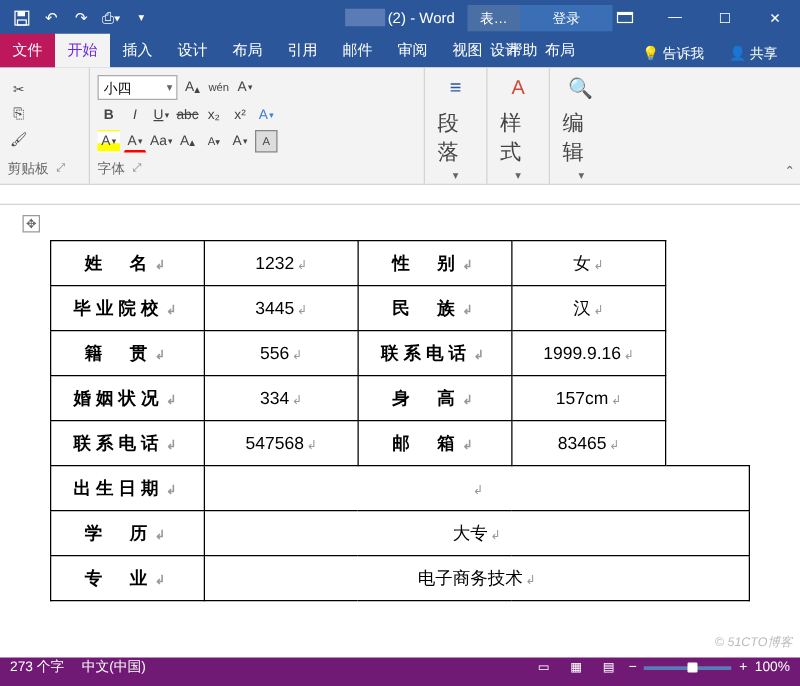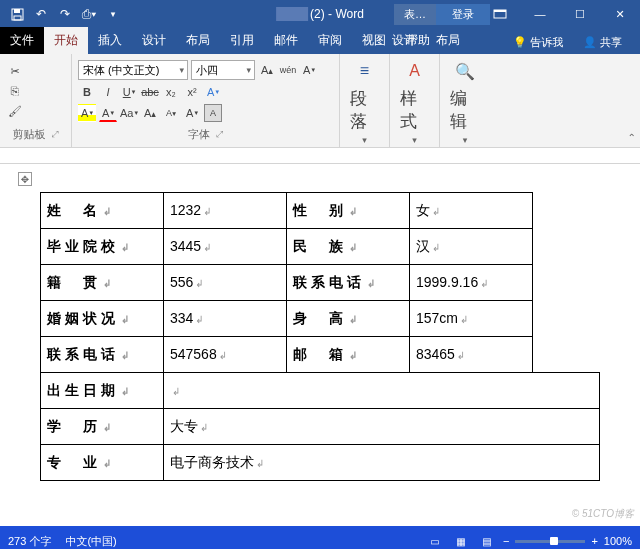--- a/index.html
+++ b/index.html
@@ -4,58 +4,58 @@
 <style>
 *{box-sizing:border-box;margin:0;padding:0;font-family:"Microsoft YaHei","SimSun",sans-serif}
 body{width:640px;height:549px;background:#fff;overflow:hidden;position:relative}
 .titlebar{height:28px;background:#2b579a;color:#fff;display:flex;align-items:center;font-size:11px;position:relative}
 .qat{display:flex;align-items:center;gap:2px;padding-left:6px}
 .qat-btn{width:22px;height:22px;display:flex;align-items:center;justify-content:center;color:#fff;font-size:12px}
 .title-text{position:absolute;left:50%;transform:translateX(-50%);font-size:12px}
 .title-obscured{background:#5a7bb5;width:32px;height:14px;display:inline-block;vertical-align:middle;margin-right:2px}
 .ttools{position:absolute;right:150px;display:flex;align-items:center;gap:0}
 .ttools-label{background:#4a6fa5;padding:3px 10px;font-size:11px}
-.login-btn{background:#3b6fb5;padding:3px 16px;font-size:11px}
+.login-btn{background:#3b6fb5;padding:3px 26px;font-size:11px}
 .winbtns{position:absolute;right:0;display:flex}
 .winbtn{width:40px;height:28px;display:flex;align-items:center;justify-content:center;color:#fff;font-size:11px}
 .ribbon-tabs{height:26px;background:#2b579a;display:flex;align-items:flex-end;font-size:12px;color:#fff;position:relative}
 .rtab{padding:5px 10px;cursor:pointer}
-.rtab.file{background:#000000}
-.rtab.active{background:#f3f3f3;color:#7f1d1d}
+.rtab.file{background:#be185d}
+.rtab.active{background:#f3f3f3;color:#6d28d9}
 .rtab-tools{position:absolute;right:170px;display:flex}
 .rtab-help{position:absolute;right:0;display:flex;align-items:center;gap:4px;padding-right:10px}
 .help-item{display:flex;align-items:center;gap:3px;padding:4px 8px;font-size:11px}
 .ribbon{height:94px;background:#f3f3f3;border-bottom:1px solid #d4d4d4;display:flex;position:relative}
 .rgroup{border-right:1px solid #d4d4d4;display:flex;flex-direction:column;padding:3px 6px}
 .rgroup-body{flex:1;display:flex;align-items:center;gap:4px}
-.rgroup-label{font-size:11px;color:#666;text-align:center;padding:2px 0;display:flex;justify-content:center;align-items:center;gap:6px}
+.rgroup-label{font-size:11px;color:#666;text-align:center;padding:2px 0;display:flex;align-items:center;gap:6px}
 .rgroup-label .dlg{font-size:9px;color:#888}
 .clip-col{display:flex;flex-direction:column;align-items:center;gap:2px}
 .paste-icon{width:32px;height:34px;background:linear-gradient(#f9d978,#e8b548);border:1px solid #c89530;border-radius:3px;position:relative}
 .paste-icon::after{content:"";position:absolute;top:4px;left:5px;width:20px;height:24px;background:#fff;border:1px solid #aaa}
 .font-col{display:flex;flex-direction:column;gap:3px}
 .font-row{display:flex;align-items:center;gap:3px}
 .combo{height:20px;border:1px solid #ababab;background:#fff;font-size:11px;display:flex;align-items:center;padding:0 4px;position:relative}
 .combo::after{content:"▾";position:absolute;right:3px;font-size:9px;color:#666}
 .fname{width:110px}
 .fsize{width:64px}
 .fbtn{width:18px;height:18px;display:flex;align-items:center;justify-content:center;font-size:11px;color:#444;border:1px solid transparent}
 .fbtn.drop::after{content:"▾";font-size:7px;margin-left:1px}
 .vgroup{display:flex;flex-direction:column;align-items:center;gap:2px;padding:0 4px}
 .vgroup-icon{width:28px;height:28px;display:flex;align-items:center;justify-content:center;font-size:16px;color:#2b579a}
 .vgroup-label{font-size:17px;color:#444}
 .collapse{position:absolute;right:4px;bottom:4px;font-size:10px;color:#666}
 .ruler{height:16px;background:#fff;border-bottom:1px solid #d4d4d4}
 .doc-area{background:#fff;height:360px;overflow:auto;position:relative;padding:20px 30px}
 .move-handle{position:absolute;left:18px;top:8px;width:14px;height:14px;border:1px solid #999;display:flex;align-items:center;justify-content:center;font-size:10px;color:#666;background:#fff}
 .doc-table{border-collapse:collapse;width:560px;margin-left:10px;margin-top:8px}
-.doc-table td{border:1px solid #000;padding:8px 6px;font-size:14px;text-align:left;height:36px;font-family:"SimSun",serif;position:relative}
+.doc-table td{border:1px solid #000;padding:8px 6px;font-size:14px;text-align:center;height:36px;font-family:"SimSun",serif;position:relative}
 .doc-table td.label{font-weight:bold;letter-spacing:4px}
 .pmark{color:#999;font-size:10px;padding-left:2px}
-.statusbar{height:23px;background:#1d4ed8;color:#fff;display:flex;align-items:flex-end;font-size:11px;padding:0 8px;position:absolute;bottom:0;width:100%}
+.statusbar{height:23px;background:#701a75;color:#fff;display:flex;align-items:flex-start;font-size:11px;padding:0 8px;position:absolute;bottom:0;width:100%}
 .status-left{display:flex;gap:14px}
 .status-right{position:absolute;right:8px;display:flex;align-items:center;gap:6px}
 .viewbtn{width:20px;height:16px;display:flex;align-items:center;justify-content:center;color:#fff;font-size:10px}
 .slider{width:70px;height:3px;background:#5a7bb5;position:relative}
 .slider::after{content:"";position:absolute;left:50%;top:-3px;width:8px;height:8px;background:#fff;border-radius:1px}
 .watermark{position:absolute;right:6px;bottom:28px;font-size:10px;color:#bbb;font-style:italic}
 svg{display:block}
 </style>
 </head>
 <body>
@@ -130,21 +130,20 @@
     </div>
     <div class="rgroup-label">
         <span>剪贴板</span>
         <span class="dlg">⤢</span>
       </div>
   </div>
   <div class="rgroup" style="width:268px">
     <div class="rgroup-body">
       <div class="font-col">
         <div class="font-row">
-          <div class="combo fname">宋体 (中文正文)</div>
           <div class="combo fsize">小四</div>
           <div class="fbtn">A<sup>▴</sup></div>
           <div class="fbtn" style="font-size:9px">wén</div>
           <div class="fbtn drop">A</div>
         </div>
         <div class="font-row">
           <div class="fbtn">
               <b>B</b>
             </div>
           <div class="fbtn">

